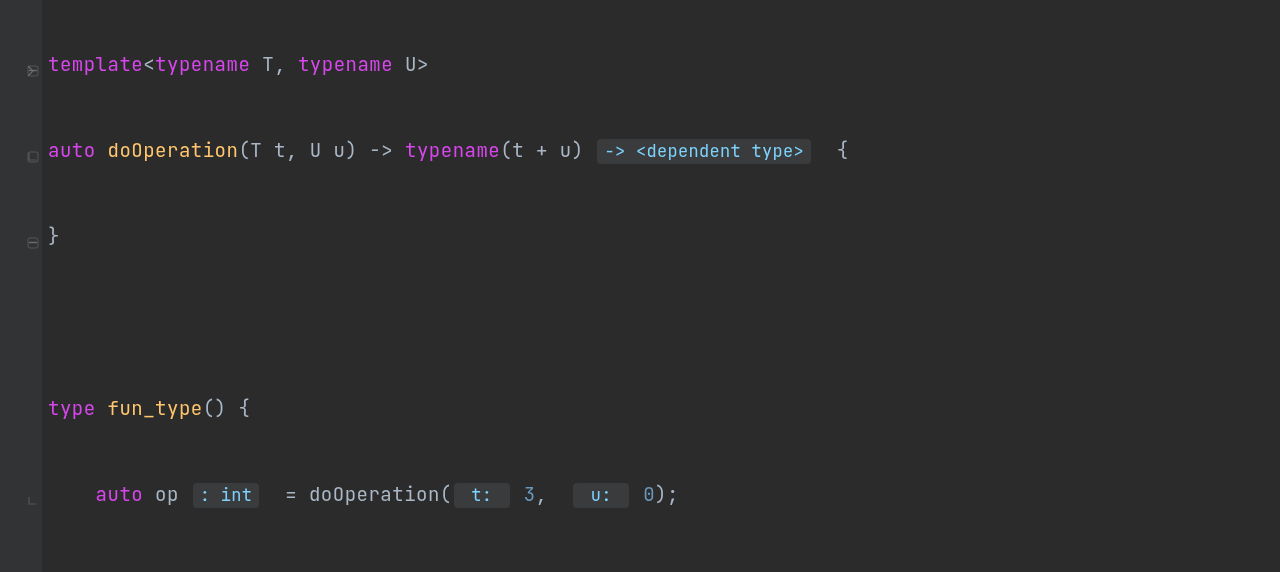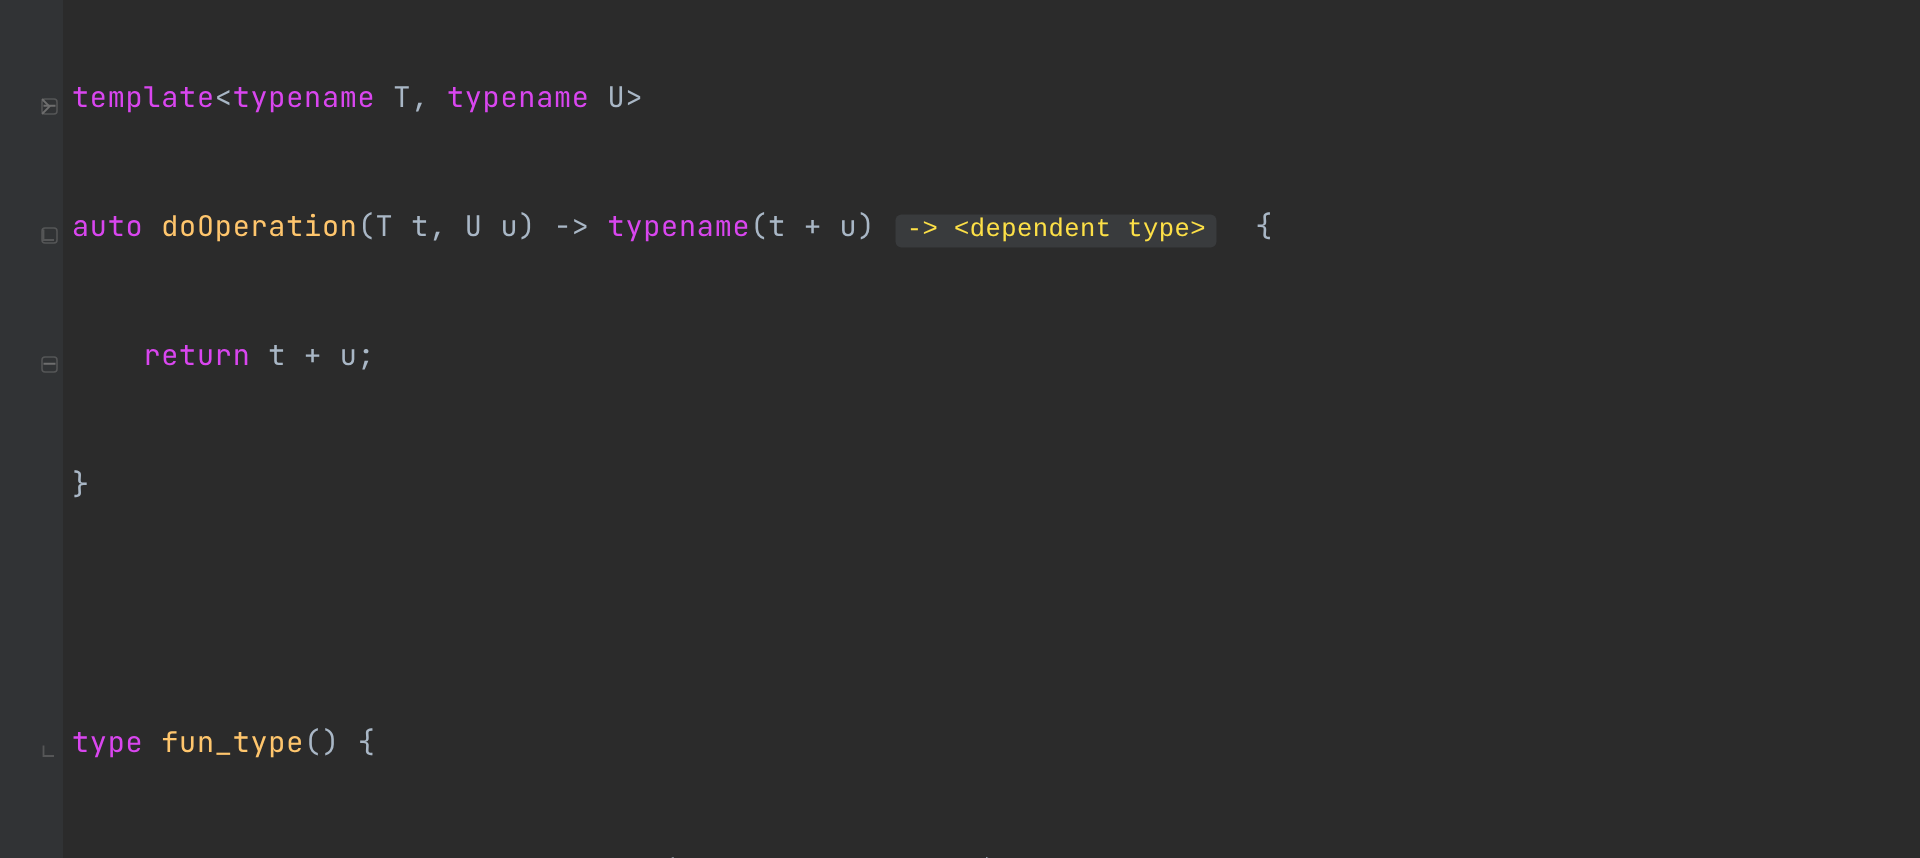--- a/index.html
+++ b/index.html
@@ -38,27 +38,26 @@
   .code {
     padding-left: 6px;
     white-space: pre;
   }
   .c-kw { color: #d946ef; }     
   .c-fn { color: #ffc66d; }     
   .c-id { color: #a9b7c6; }     
   .c-num { color: #6897bb; }
   .inlay {
     background: #393b3d;
-    color: #fde047;
+    color: #7dd3fc;
     border-radius: 4px;
     padding: 1px 7px 2px 7px;
     font-size: 17px;
     margin: 0 2px;
     letter-spacing: 0.3px;
-    font-family: Liberation Mono, monospace;
   }
   .line { height: 43px; }
 </style>
 </head>
 <body>
 
 <div class="editor">
   <div class="gutter">
 
     <div class="fold-icon" style="top:64px;">
@@ -91,21 +90,20 @@
     <div class="fold-icon" style="top:494px;">
       <svg width="12" height="12" viewBox="0 0 12 12">
           <path d="M2 2 L2 9 L9 9" fill="none" stroke="#6e6e6e" stroke-width="1.2" opacity="0.6"></path>
         </svg>
     </div>
   </div>
 
   <div class="code">
 <div class="line"><span class="c-kw">template</span><span class="c-id">&lt;</span><span class="c-kw">typename</span><span class="c-id"> T</span><span class="c-id">, </span><span class="c-kw">typename</span><span class="c-id"> U</span><span class="c-id">&gt;</span></div>
 <div class="line"><span class="c-kw">auto</span><span class="c-id"> </span><span class="c-fn">doOperation</span><span class="c-id">(T t, U u) </span><span class="c-id">-&gt; </span><span class="c-kw">typename</span><span class="c-id">(t + u)</span><span class="c-id"> </span><span class="inlay">-&gt; &lt;dependent type&gt;</span><span class="c-id">  {</span></div>
-<div class="line"><span class="c-id">    </span><span class="c-kw">return</span><span class="c-id"> t + u;</span></div>
 <div class="line"><span class="c-id">}</span></div>
 <div class="line"></div>
 <div class="line"><span class="c-kw">type</span><span class="c-id"> </span><span class="c-fn">fun_type</span><span class="c-id">() {</span></div>
 <div class="line"><span class="c-id">    </span><span class="c-kw">auto</span><span class="c-id"> op </span><span class="inlay">: int</span><span class="c-id">  = </span><span class="c-id">doOperation</span><span class="c-id">(</span><span class="inlay"> t: </span><span class="c-id"> </span><span class="c-num">3</span><span class="c-id">,  </span><span class="inlay"> u: </span><span class="c-id"> </span><span class="c-num">0</span><span class="c-id">);</span></div>
 
 
 
 
 
   </div>

